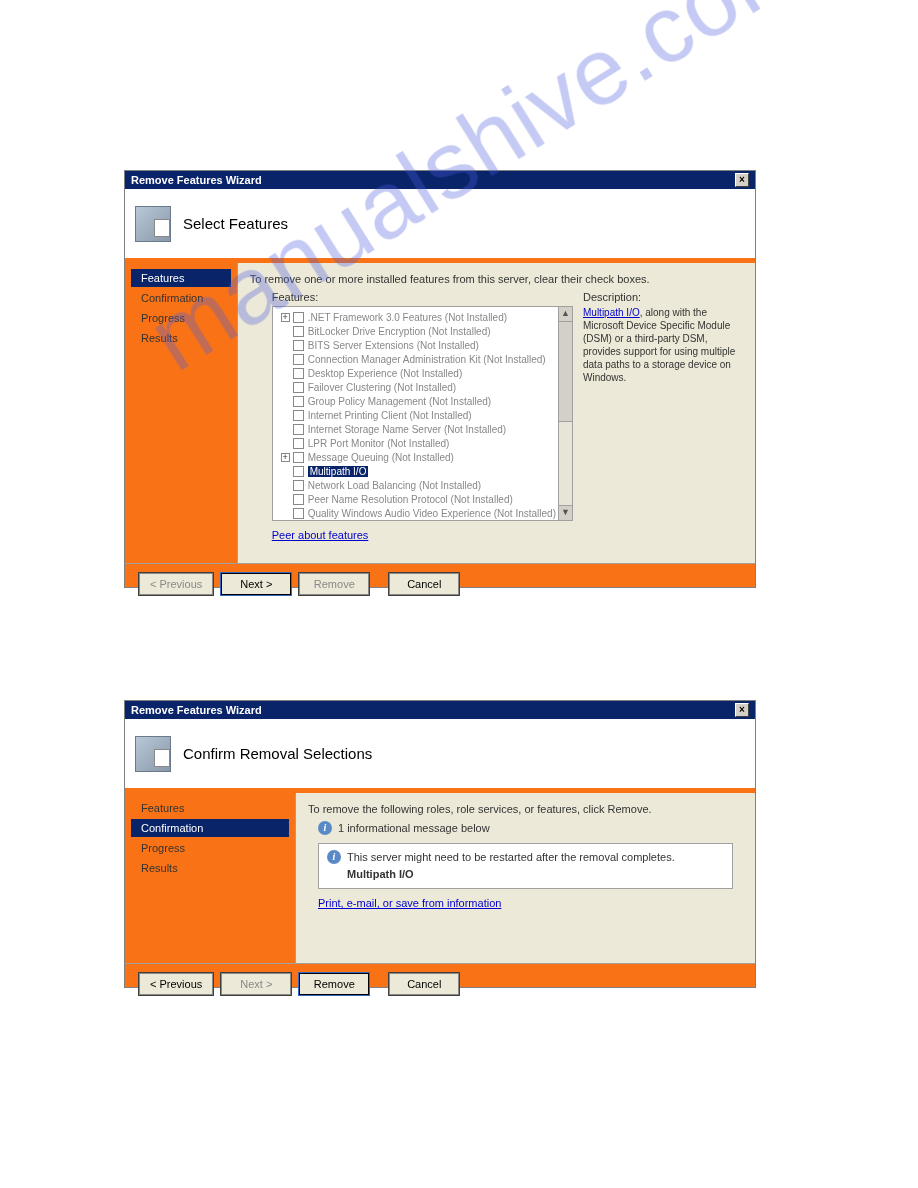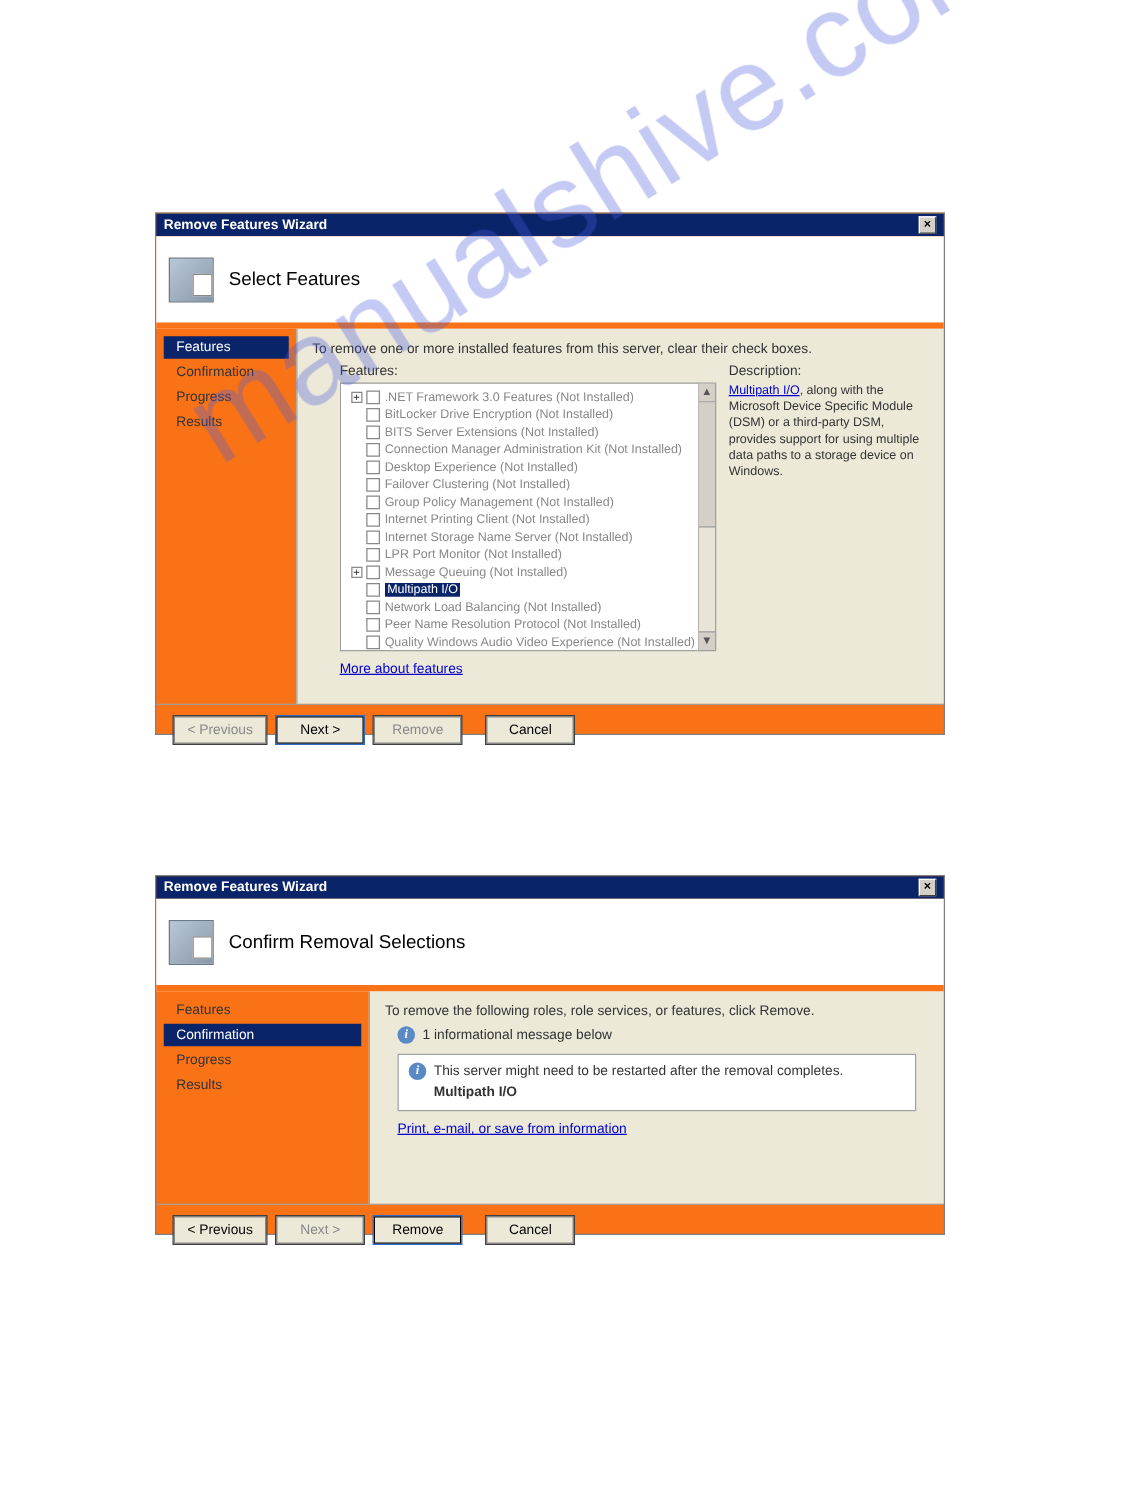--- a/index.html
+++ b/index.html
@@ -272,21 +272,21 @@
                   <span class="exp-spacer"></span>
                 </div>
               </div>
             <div class="scrollbar-stub">
               <div class="sb-btn">▲</div>
               <div class="sb-thumb"></div>
               <div class="sb-track"></div>
               <div class="sb-btn">▼</div>
             </div>
           </div>
-          <a class="link more-link">More about features</a>
+          <a class="link more-link">Peer about features</a>
         </div>
         <div class="col-right">
           <div class="section-label">Description:</div>
           <div class="desc-text">
             <span class="link">Multipath I/O</span><span>, along with the Microsoft Device Specific Module (DSM) or a third-party DSM, provides support for using multiple data paths to a storage device on Windows.</span>
           </div>
         </div>
       </div>
     </div>
   </div>

